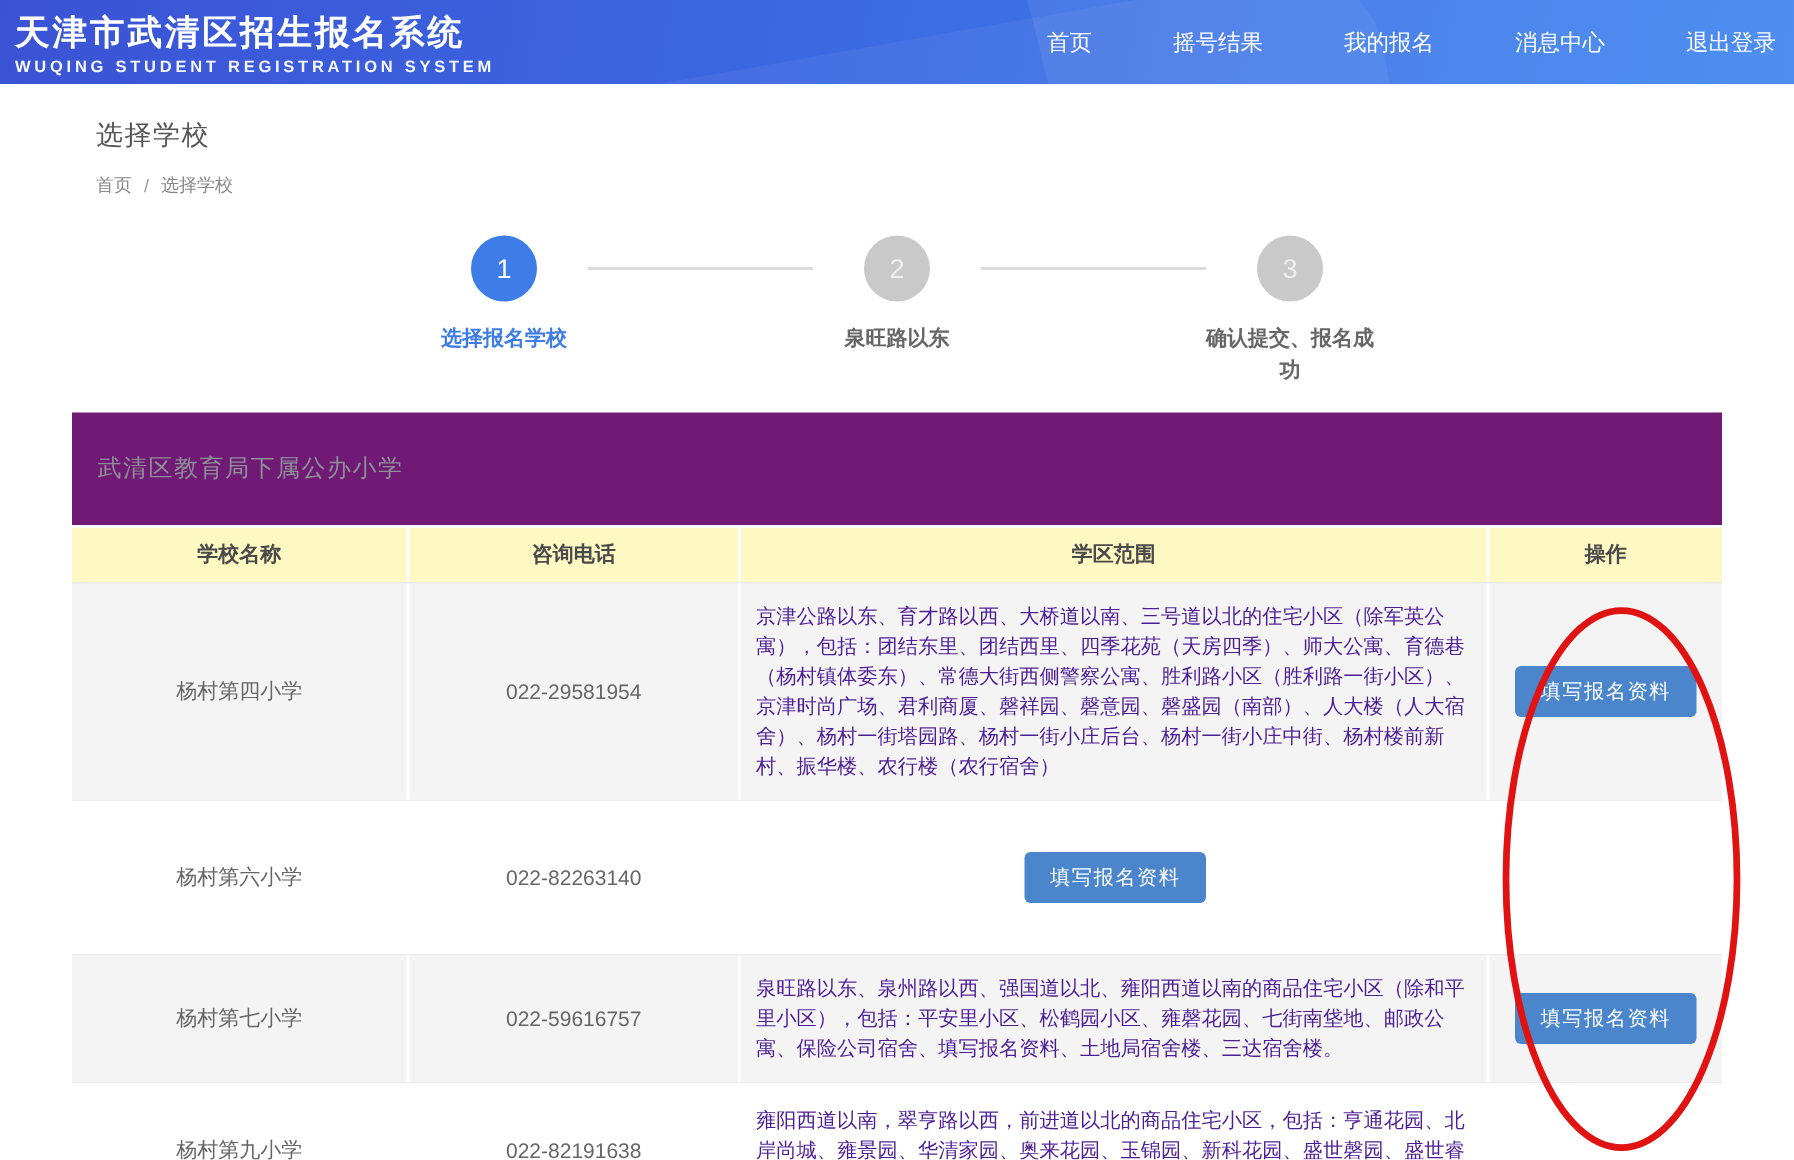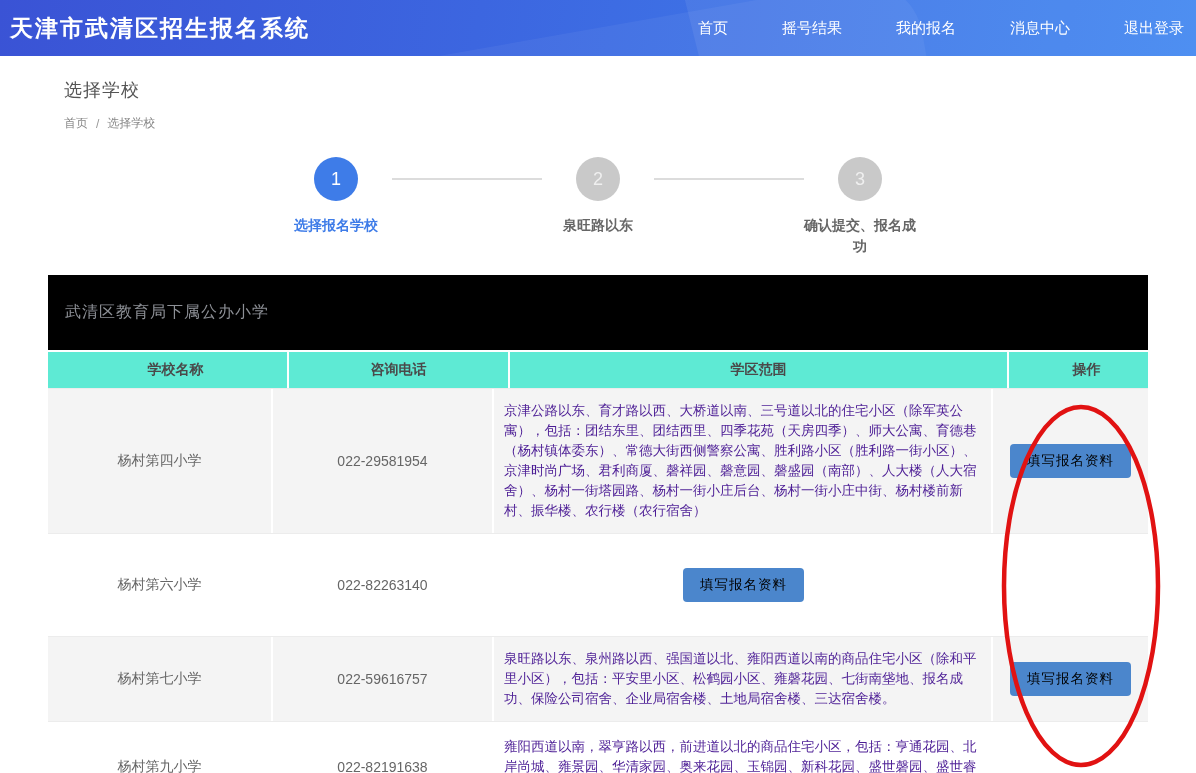--- a/index.html
+++ b/index.html
@@ -33,59 +33,60 @@
   .step { width:112px; display:flex; flex-direction:column; align-items:center; }
   .step-circle { width:44px; height:44px; border-radius:50%; background:#c9c9c9; color:#efefef;
     font-size:18px; display:flex; align-items:center; justify-content:center; }
   .step.active .step-circle { background:#3e7ce8; color:#fff; }
   .step-label { margin-top:14px; font-size:14px; font-weight:bold; color:#666;
     text-align:center; line-height:21px; }
   .step.active .step-label { color:#3e7ce8; }
   .connector { width:150px; height:2px; background:#dcdcdc; margin-top:21px; }
 
   
-  .panel { margin:18px 48px 0 48px; height:75px; background:#000000;
+  .panel { margin:18px 48px 0 48px; height:75px; background:#701a75;
     display:flex; align-items:center; padding-left:17px; }
   .panel-title { font-size:16px; color:#8d9096; letter-spacing:1px; }
 
   
   .table { margin:2px 48px 0 48px; width:1100px; }
   .tr { display:grid; grid-template-columns:225px 221px 499px 155px; }
-  .thead .tr { background:#5eead4;padding-left:16px; }
+  .thead .tr { background:#fef9c3; }
   .th { height:36px; display:flex; align-items:center; justify-content:center;
     font-size:14px; font-weight:bold; color:#4a4a4a; border-right:2px solid #fff; }
   .th:last-child { border-right:none; }
   .tbody .tr { border-top:1px solid #ececec; }
   .tbody .tr.striped { background:#f4f4f4; }
   .tbody .tr.plain { background:#fff; }
   .td { border-right:2px solid #fff; display:flex; align-items:center; justify-content:center;
     font-size:14px; color:#666; padding:10px 8px; }
   .td:last-child { border-right:none; }
   .td.range { justify-content:flex-start; text-align:left; font-size:13.5px;
     line-height:20px; color:#4c1d95; padding:12px 10px; }
   .tr:nth-child(1) .td { min-height:126px; }
   .tr:nth-child(2) .td { min-height:102px; }
   .tr:nth-child(3) .td { min-height:78px; }
   .tr:nth-child(4) .td { min-height:90px; }
-  .fill-btn { background:#4b86cc; color:#000000; border:none; border-radius:4px;
+  .fill-btn { background:#4b86cc; color:#ffffff; border:none; border-radius:4px;
     font-size:13.5px; letter-spacing:1px; padding:8px 17px; cursor:pointer; white-space:nowrap;
     font-family:inherit; }
 
   
   .annotation-overlay { position:absolute; left:0; top:0; width:1196px; height:773px;
     pointer-events:none; z-index:10; }
 </style>
 </head>
 <body>
 
 <header class="topbar">
   <div class="deco1"></div>
   <div class="deco2"></div>
   <div class="brand">
     <div class="brand-title">天津市武清区招生报名系统</div>
+    <div class="brand-subtitle">WUQING STUDENT REGISTRATION SYSTEM</div>
   </div>
   <nav class="topnav">
     <a>首页</a>
     <a>摇号结果</a>
     <a>我的报名</a>
     <a>消息中心</a>
     <a>退出登录</a>
   </nav>
 </header>
 
@@ -143,21 +144,21 @@
     <div class="td school">杨村第六小学</div>
     <div class="td phone">022-82263140</div>
     <div class="td action">
       <button class="fill-btn">填写报名资料</button>
     </div>
   </div>
 
   <div class="tr striped">
     <div class="td school">杨村第七小学</div>
     <div class="td phone">022-59616757</div>
-    <div class="td range">泉旺路以东、泉州路以西、强国道以北、雍阳西道以南的商品住宅小区（除和平里小区），包括：平安里小区、松鹤园小区、雍磬花园、七街南垡地、报名成功、保险公司宿舍、企业局宿舍楼、土地局宿舍楼、三达宿舍楼。</div>
+    <div class="td range">泉旺路以东、泉州路以西、强国道以北、雍阳西道以南的商品住宅小区（除和平里小区），包括：平安里小区、松鹤园小区、雍磬花园、七街南垡地、邮政公寓、保险公司宿舍、填写报名资料、土地局宿舍楼、三达宿舍楼。</div>
     <div class="td action">
       <button class="fill-btn">填写报名资料</button>
     </div>
   </div>
 
   <div class="tr plain">
     <div class="td school">杨村第九小学</div>
     <div class="td phone">022-82191638</div>
     <div class="td range">雍阳西道以南，翠亨路以西，前进道以北的商品住宅小区，包括：亨通花园、北岸尚城、雍景园、华清家园、奥来花园、玉锦园、新科花园、盛世磬园、盛世睿园、盛世景园、盛世颐园。</div>
     <div class="td action">

